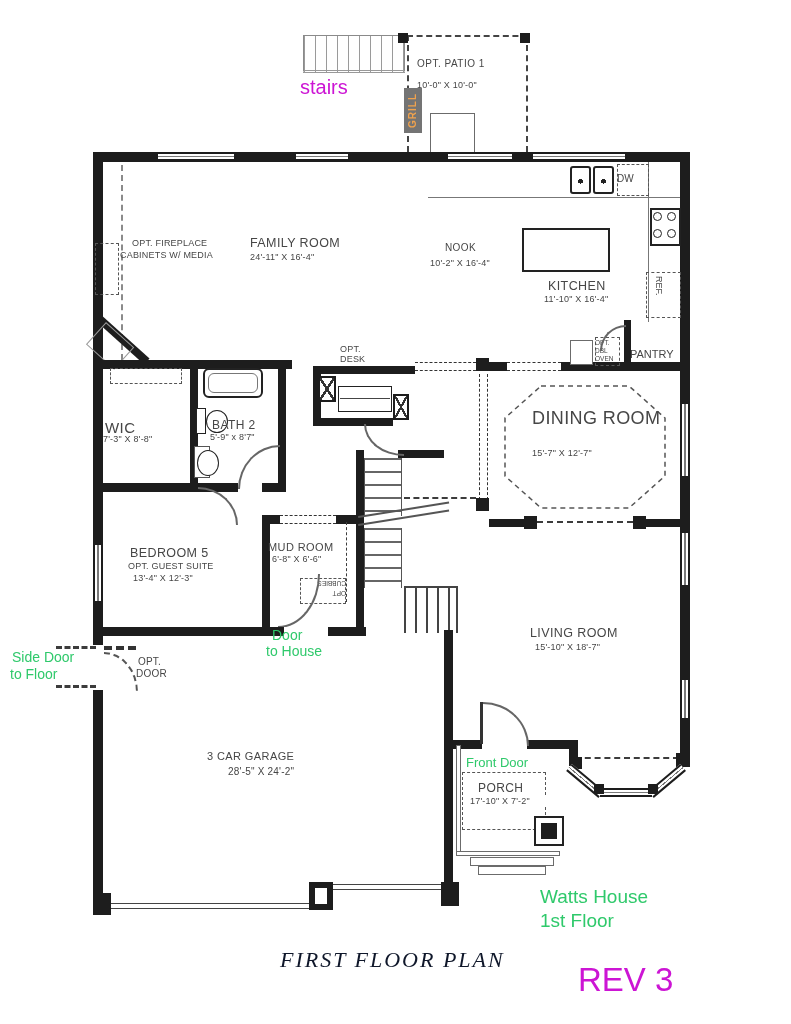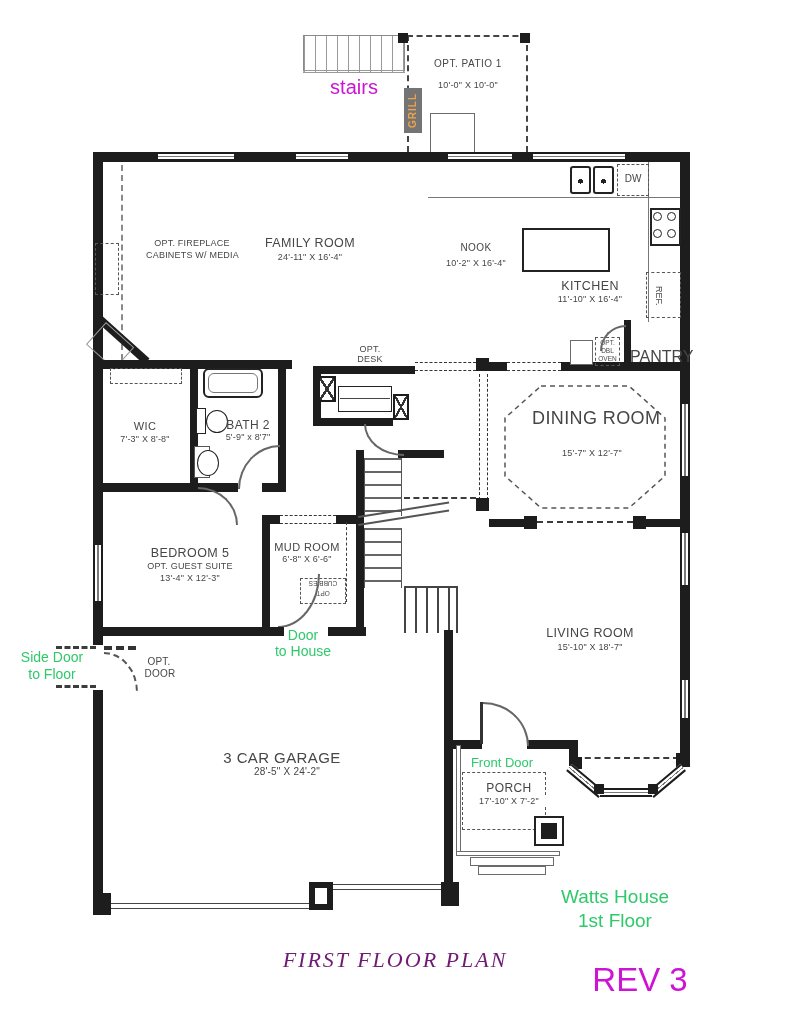--- a/index.html
+++ b/index.html
@@ -15,21 +15,21 @@
   .open-v{position:absolute;background:#fff;border-left:1.5px dashed #333;border-right:1.5px dashed #333;box-sizing:border-box;}
   .win-h{position:absolute;height:9px;box-sizing:border-box;border-top:2px solid #1d1d1d;border-bottom:2px solid #1d1d1d;
          background:linear-gradient(transparent 40%,#7a7a7a 40%,#7a7a7a 60%,transparent 60%),#fff;}
   .win-v{position:absolute;width:10px;box-sizing:border-box;border-left:2px solid #1d1d1d;border-right:2px solid #1d1d1d;
          background:linear-gradient(90deg,transparent 40%,#7a7a7a 40%,#7a7a7a 60%,transparent 60%),#fff;}
   .arc-tl{position:absolute;border-top:2px solid #666;border-left:2px solid #666;border-top-left-radius:100%;}
   .arc-tr{position:absolute;border-top:2px solid #666;border-right:2px solid #666;border-top-right-radius:100%;}
   .arc-bl{position:absolute;border-bottom:2px solid #666;border-left:2px solid #666;border-bottom-left-radius:100%;}
   .arc-br{position:absolute;border-bottom:2px solid #666;border-right:2px solid #666;border-bottom-right-radius:100%;}
   .darc-tr{position:absolute;border-top:2px dashed #555;border-right:2px dashed #555;border-top-right-radius:100%;}
-  .lbl{position:absolute;color:#464646;text-align:center;white-space:nowrap;line-height:1.12;}
+  .lbl{position:absolute;color:#464646;text-align:left;white-space:nowrap;line-height:1.12;}
   .nm{font-size:11.5px;letter-spacing:.4px;}
   .dm{font-size:9px;letter-spacing:.2px;}
   .tiny{font-size:6.5px;}
   .xbox{position:absolute;border:2px solid #1d1d1d;box-sizing:border-box;background:
     linear-gradient(to top right,transparent 45%,#333 45%,#333 55%,transparent 55%),
     linear-gradient(to bottom right,transparent 45%,#333 45%,#333 55%,transparent 55%),#fff;}
   .treads{position:absolute;background:repeating-linear-gradient(180deg,#666 0 2px,#fff 2px 13px);
           border-left:1px solid #555;border-right:1px solid #555;box-sizing:border-box;}
   .rail{position:absolute;border-top:2px solid #444;border-right:2px solid #444;box-sizing:border-box;
         background:repeating-linear-gradient(90deg,#444 0 2px,transparent 2px 11px);}
@@ -109,42 +109,42 @@
   <div class="wall" style="left:476px;top:358px;width:13px;height:13px;"></div>
   <div class="wall" style="left:489px;top:362px;width:18px;height:9px;"></div>
   <div class="open-h" style="left:507px;top:362px;width:54px;height:9px;"></div>
   <div class="wall" style="left:561px;top:362px;width:121px;height:9px;"></div>
   <div class="wall" style="left:624px;top:320px;width:7px;height:46px;"></div>
   <div class="thin" style="left:570px;top:340px;width:23px;height:25px;"></div>
   <div class="dashed" style="left:595px;top:337px;width:25px;height:29px;"></div>
   <div class="lbl tiny" style="left:595px;top:339px;width:25px;">OPT.</div>
   <div class="lbl tiny" style="left:595px;top:347px;width:25px;">DBL</div>
   <div class="lbl tiny" style="left:595px;top:355px;width:25px;">OVEN</div>
-  <div class="lbl" style="left:630px;top:348px;width:52px;font-size:16px;">PANTRY</div>
+  <div class="lbl" style="left:630px;top:348px;width:52px;font-size:11px;">PANTRY</div>
   <div class="arc-tl" style="left:600px;top:325px;width:24px;height:24px;"></div>
 
   <div class="lbl dm" style="left:340px;top:344px;width:60px;">OPT.</div>
   <div class="lbl dm" style="left:340px;top:354px;width:60px;">DESK</div>
   <div class="wall" style="left:313px;top:366px;width:102px;height:8px;"></div>
   <div class="wall" style="left:313px;top:366px;width:8px;height:60px;"></div>
   <div class="wall" style="left:313px;top:418px;width:80px;height:8px;"></div>
   <div class="xbox" style="left:318px;top:376px;width:18px;height:26px;"></div>
   <div class="xbox" style="left:393px;top:394px;width:16px;height:26px;"></div>
   <div class="thin" style="left:338px;top:386px;width:54px;height:26px;border:1.5px solid #222;"></div>
   <div style="position:absolute;left:340px;top:398px;width:50px;border-top:1px solid #444;"></div>
   <div class="open-h" style="left:415px;top:362px;width:61px;height:9px;"></div>
 
   <div class="wall" style="left:93px;top:360px;width:199px;height:9px;"></div>
   <div class="wall" style="left:190px;top:360px;width:8px;height:132px;"></div>
   <div class="wall" style="left:278px;top:360px;width:8px;height:132px;"></div>
   <div class="wall" style="left:93px;top:483px;width:145px;height:9px;"></div>
   <div class="wall" style="left:262px;top:483px;width:24px;height:9px;"></div>
 
   <div class="dashed" style="left:110px;top:368px;width:72px;height:16px;border-width:1px;"></div>
-  <div class="lbl nm" style="left:105px;top:420px;width:80px;font-size:11px;">WIC</div>
+  <div class="lbl nm" style="left:105px;top:420px;width:80px;font-size:15px;">WIC</div>
   <div class="lbl dm" style="left:103px;top:434px;width:84px;">7'-3" X 8'-8"</div>
   <div class="arc-tr" style="left:198px;top:487px;width:38px;height:36px;"></div>
 
   <div class="thin" style="left:203px;top:368px;width:60px;height:30px;border:2px solid #222;border-radius:6px;"></div>
   <div class="thin" style="left:208px;top:373px;width:50px;height:20px;border:1px solid #777;border-radius:6px;"></div>
   <div class="thin" style="left:196px;top:408px;width:10px;height:26px;border:1.5px solid #222;"></div>
   <div class="thin" style="left:206px;top:410px;width:22px;height:23px;border:1.5px solid #222;border-radius:50%;"></div>
   <div class="thin" style="left:194px;top:446px;width:16px;height:32px;border:1px solid #555;"></div>
   <div class="thin" style="left:197px;top:450px;width:22px;height:26px;border:1.5px solid #222;border-radius:50%;"></div>
   <div class="lbl nm" style="left:212px;top:419px;width:72px;font-size:12px;">BATH 2</div>
@@ -189,21 +189,21 @@
   <div class="lbl nm" style="left:532px;top:408px;width:120px;font-size:18px;">DINING ROOM</div>
   <div class="lbl dm" style="left:532px;top:448px;width:120px;">15'-7" X 12'-7"</div>
 
   <div class="lbl nm" style="left:530px;top:626px;width:120px;font-size:12.5px;">LIVING ROOM</div>
   <div class="lbl dm" style="left:535px;top:642px;width:110px;">15'-10" X 18'-7"</div>
 
   <div class="wall" style="left:93px;top:627px;width:273px;height:9px;"></div>
   <div style="position:absolute;left:284px;top:627px;width:44px;height:9px;background:#fff;"></div>
   <div class="wall" style="left:444px;top:630px;width:9px;height:118px;"></div>
   <div class="wall" style="left:444px;top:748px;width:9px;height:136px;"></div>
-  <div class="lbl nm" style="left:220px;top:750px;width:124px;font-size:15px;">3 CAR GARAGE</div>
+  <div class="lbl nm" style="left:207px;top:750px;width:124px;font-size:11px;">3 CAR GARAGE</div>
   <div class="lbl dm" style="left:228px;top:766px;width:118px;font-size:10px;">28'-5" X 24'-2"</div>
 
   <div class="wall" style="left:93px;top:893px;width:18px;height:22px;"></div>
   <div class="tline" style="left:111px;top:903px;width:198px;height:6px;"></div>
   <div class="wall" style="left:309px;top:882px;width:24px;height:28px;"></div>
   <div style="position:absolute;left:315px;top:888px;width:12px;height:16px;background:#fff;"></div>
   <div class="tline" style="left:333px;top:884px;width:108px;height:6px;"></div>
   <div class="wall" style="left:441px;top:882px;width:18px;height:24px;"></div>
 
   <div style="position:absolute;left:93px;top:645px;width:10px;height:45px;background:#fff;"></div>
@@ -239,18 +239,18 @@
 
   <div class="dash-h" style="left:575px;top:757px;width:104px;"></div>
   <div class="wall" style="left:570px;top:757px;width:12px;height:12px;"></div>
   <div class="wall" style="left:676px;top:753px;width:14px;height:14px;"></div>
   <div class="win-h" style="left:572px;top:764px;width:42px;transform:rotate(40deg);transform-origin:left top;"></div>
   <div class="win-h" style="left:648px;top:791px;width:42px;transform:rotate(-40deg);transform-origin:left top;"></div>
   <div class="win-h" style="left:600px;top:788px;width:52px;"></div>
   <div class="wall" style="left:594px;top:784px;width:10px;height:10px;"></div>
   <div class="wall" style="left:648px;top:784px;width:10px;height:10px;"></div>
 
-  <div class="lbl" style="left:280px;top:948px;width:230px;font-family:'Liberation Serif','DejaVu Serif',serif;font-style:italic;font-size:22px;letter-spacing:2px;color:#701a75;">FIRST FLOOR PLAN</div>
+  <div class="lbl" style="left:280px;top:948px;width:230px;font-family:'Liberation Serif','DejaVu Serif',serif;font-style:italic;font-size:22px;letter-spacing:2px;color:#0f172a;">FIRST FLOOR PLAN</div>
   <div class="lbl green" style="left:540px;top:886px;width:150px;font-size:19px;color:#2fc96b;">Watts House</div>
   <div class="lbl green" style="left:540px;top:910px;width:150px;font-size:19px;color:#2fc96b;">1st Floor</div>
   <div class="lbl" style="left:578px;top:962px;width:124px;font-size:33px;color:#cc15d4;">REV 3</div>
 
 </div>
 
 </body></html>

